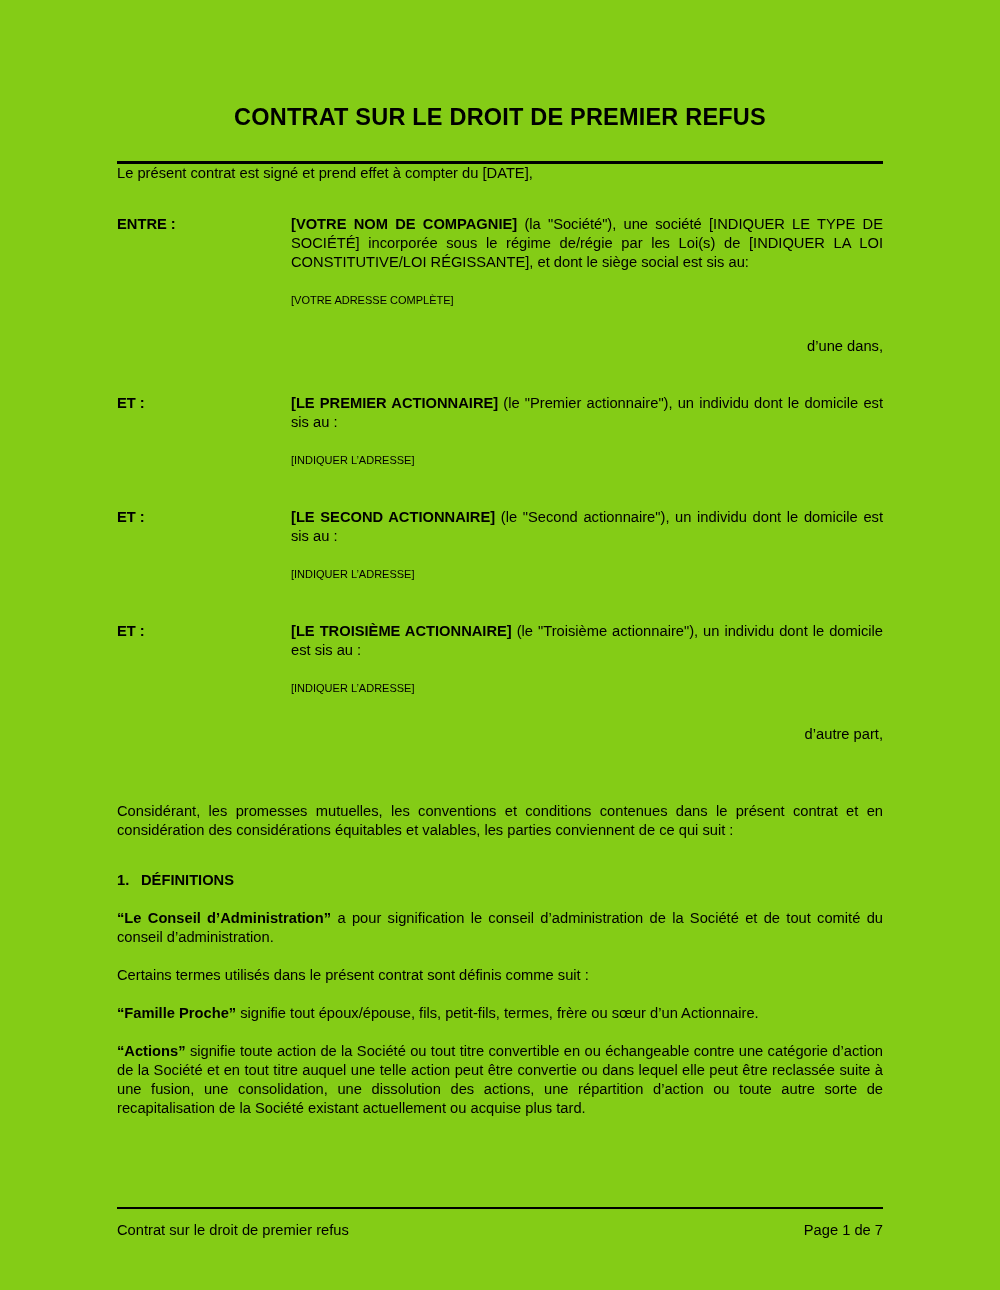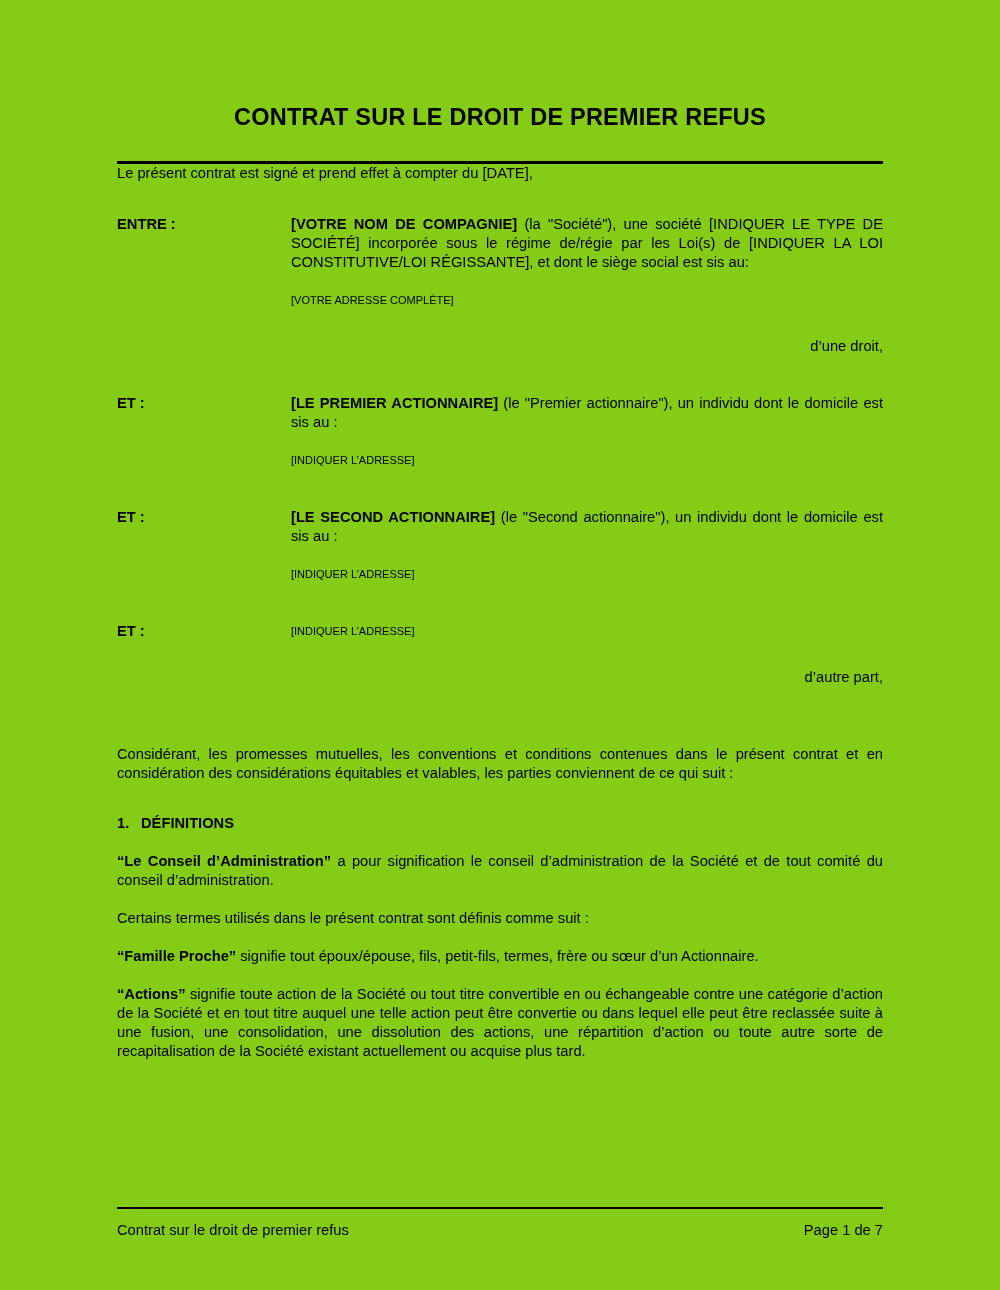--- a/index.html
+++ b/index.html
@@ -169,41 +169,44 @@
     <p class="intro">Le présent contrat est signé et prend effet à compter du [DATE],</p>
 
     <div class="parties">
 
       <div class="party-row">
         <div class="party-label">ENTRE :</div>
         <div class="party-body">
           <span class="bold">[VOTRE NOM DE COMPAGNIE]</span><span> (la "Société"), une société [INDIQUER LE TYPE DE SOCIÉTÉ] incorporée sous le régime de/régie par les Loi(s) de [INDIQUER LA LOI CONSTITUTIVE/LOI RÉGISSANTE], et dont le siège social est sis au:</span>
         </div>
         <div class="party-address">[VOTRE ADRESSE COMPLÈTE]</div>
-        <div class="party-side">d’une droit,</div>
+        <div class="party-side">d’une dans,</div>
       </div>
 
       <div class="party-row">
         <div class="party-label">ET :</div>
         <div class="party-body">
           <span class="bold">[LE PREMIER ACTIONNAIRE]</span><span> (le "Premier actionnaire"), un individu dont le domicile est sis au :</span>
         </div>
         <div class="party-address">[INDIQUER L’ADRESSE]</div>
       </div>
 
       <div class="party-row">
         <div class="party-label">ET :</div>
         <div class="party-body">
           <span class="bold">[LE SECOND ACTIONNAIRE]</span><span> (le "Second actionnaire"), un individu dont le domicile est sis au :</span>
         </div>
         <div class="party-address">[INDIQUER L’ADRESSE]</div>
       </div>
 
       <div class="party-row">
         <div class="party-label">ET :</div>
+        <div class="party-body">
+          <span class="bold">[LE TROISIÈME ACTIONNAIRE]</span><span> (le "Troisième actionnaire"), un individu dont le domicile est sis au :</span>
+        </div>
         <div class="party-address">[INDIQUER L’ADRESSE]</div>
         <div class="party-side">d’autre part,</div>
       </div>
 
     </div>
 
     <p class="recital">Considérant, les promesses mutuelles, les conventions et conditions contenues dans le présent contrat et en considération des considérations équitables et valables, les parties conviennent de ce qui suit :</p>
 
     <h2 class="section-heading">
       <span class="sec-num">1.</span><span>DÉFINITIONS</span>

